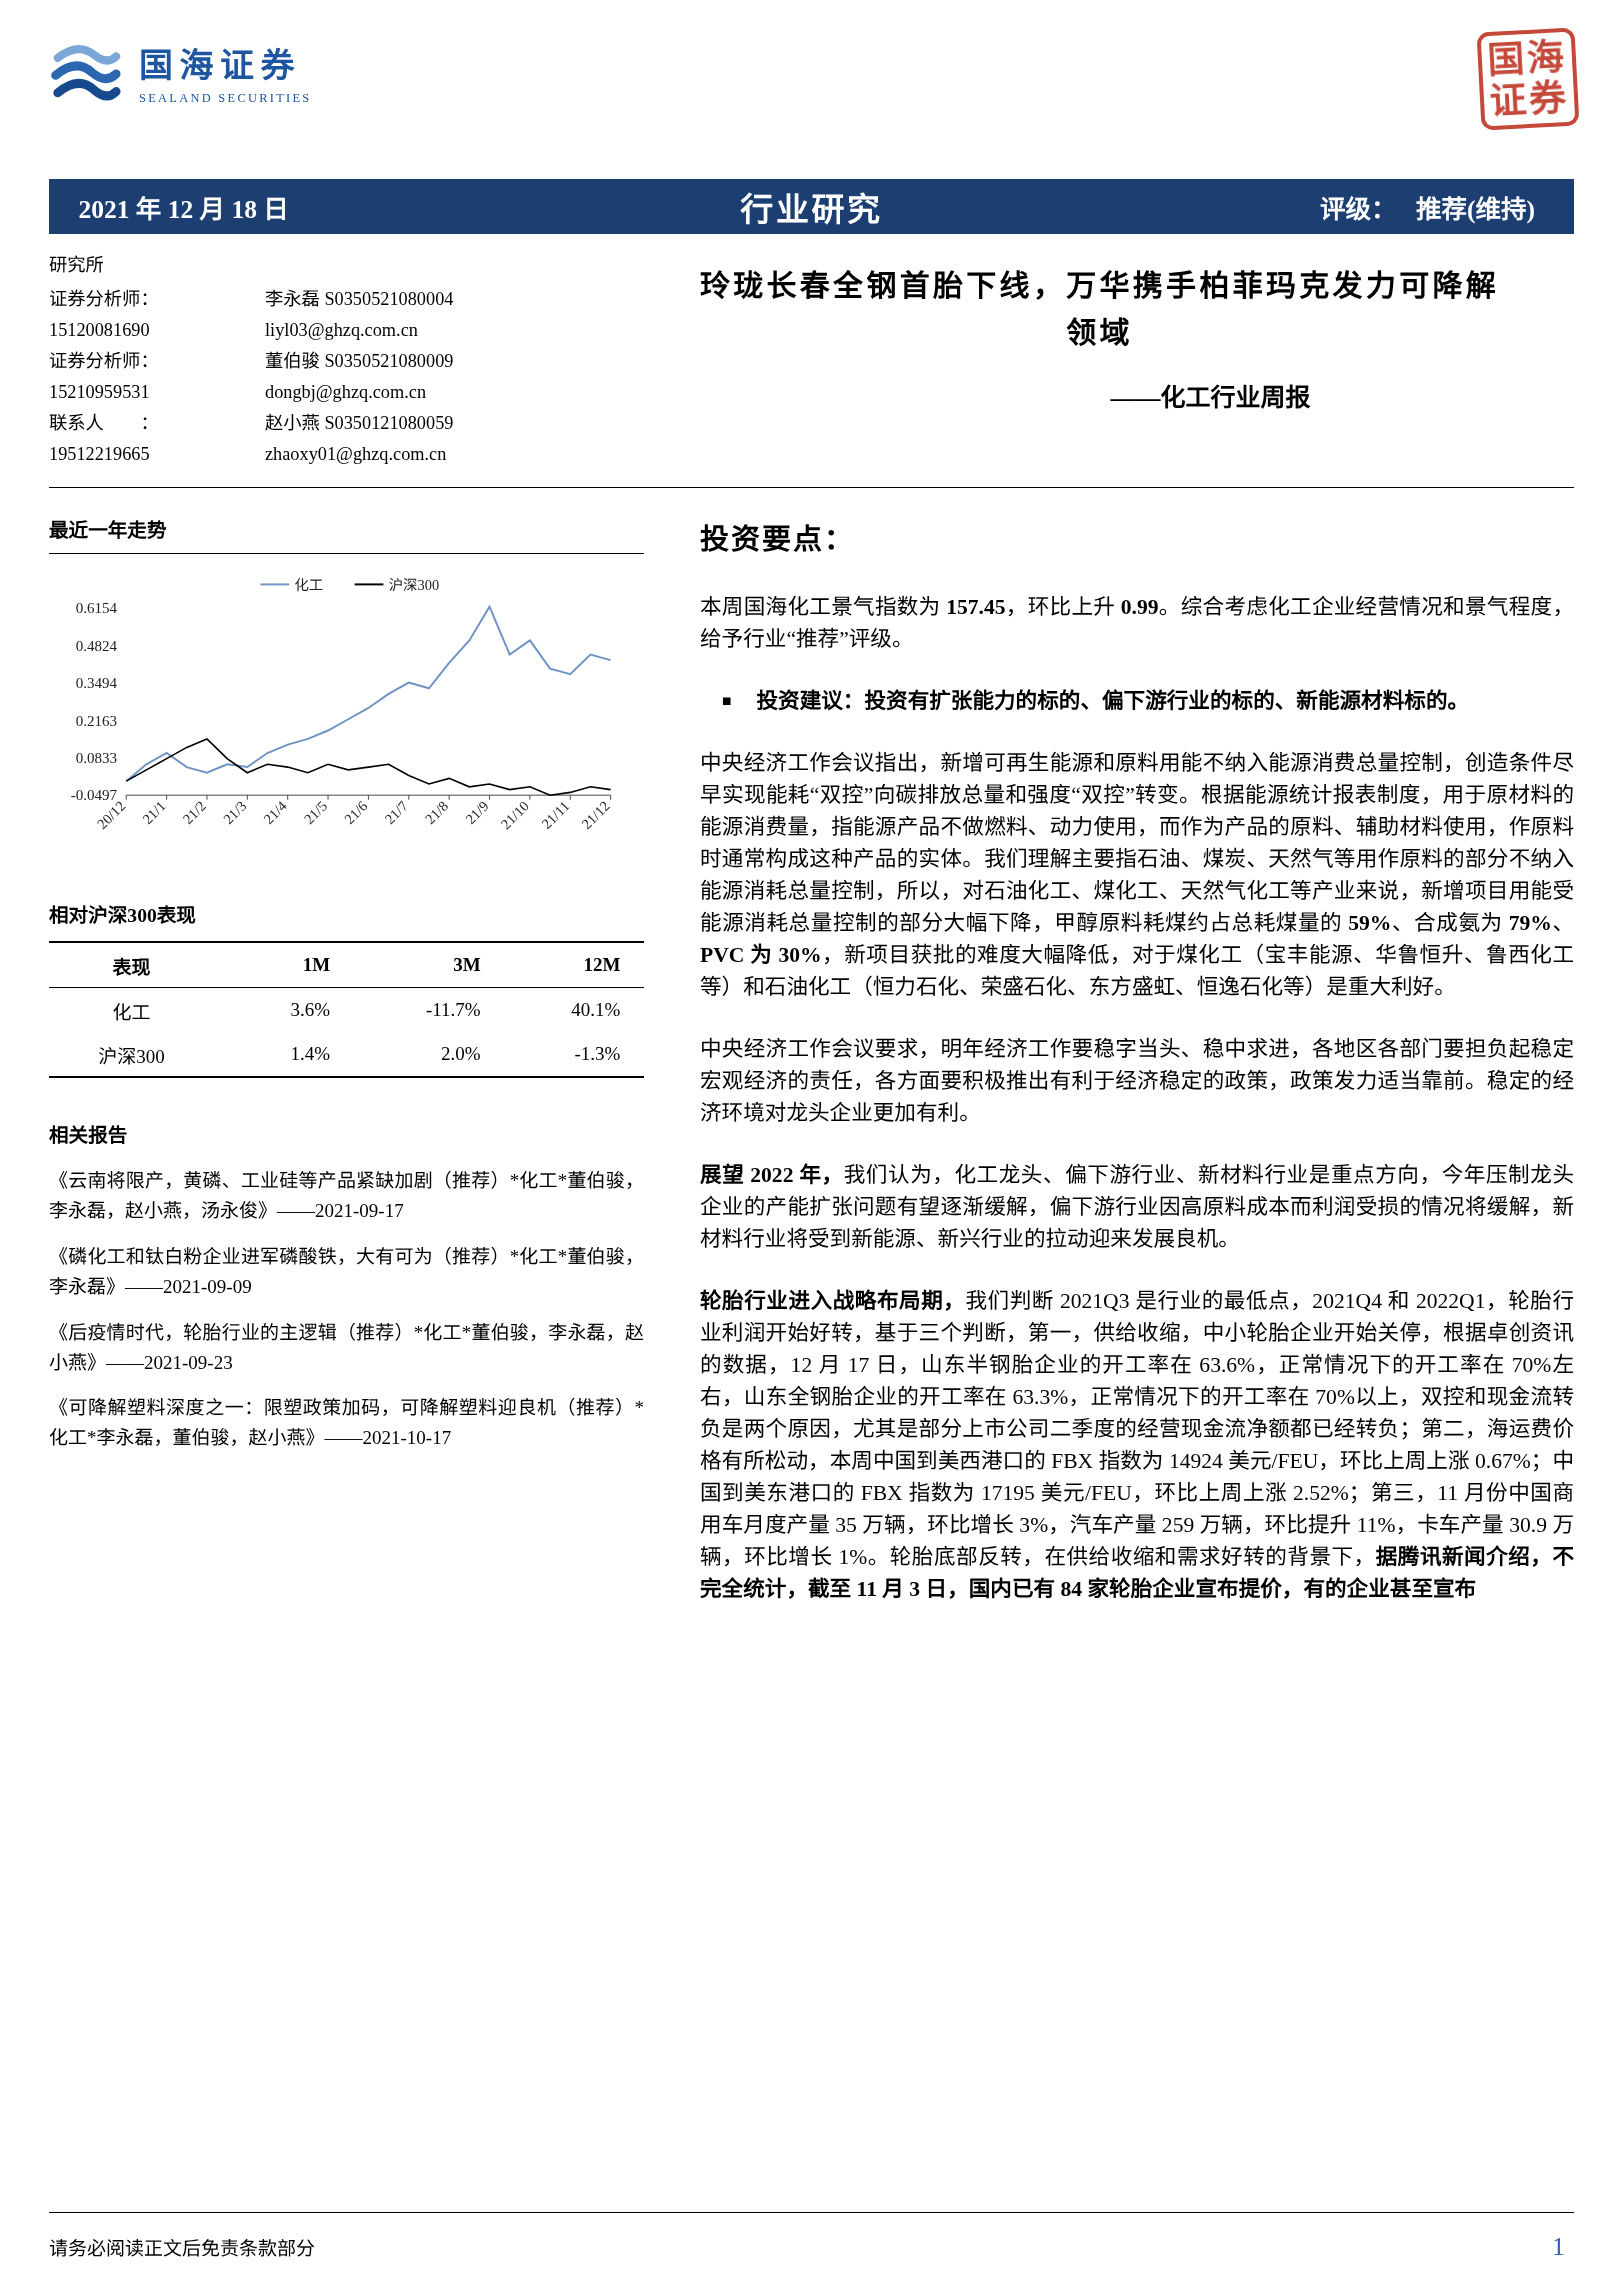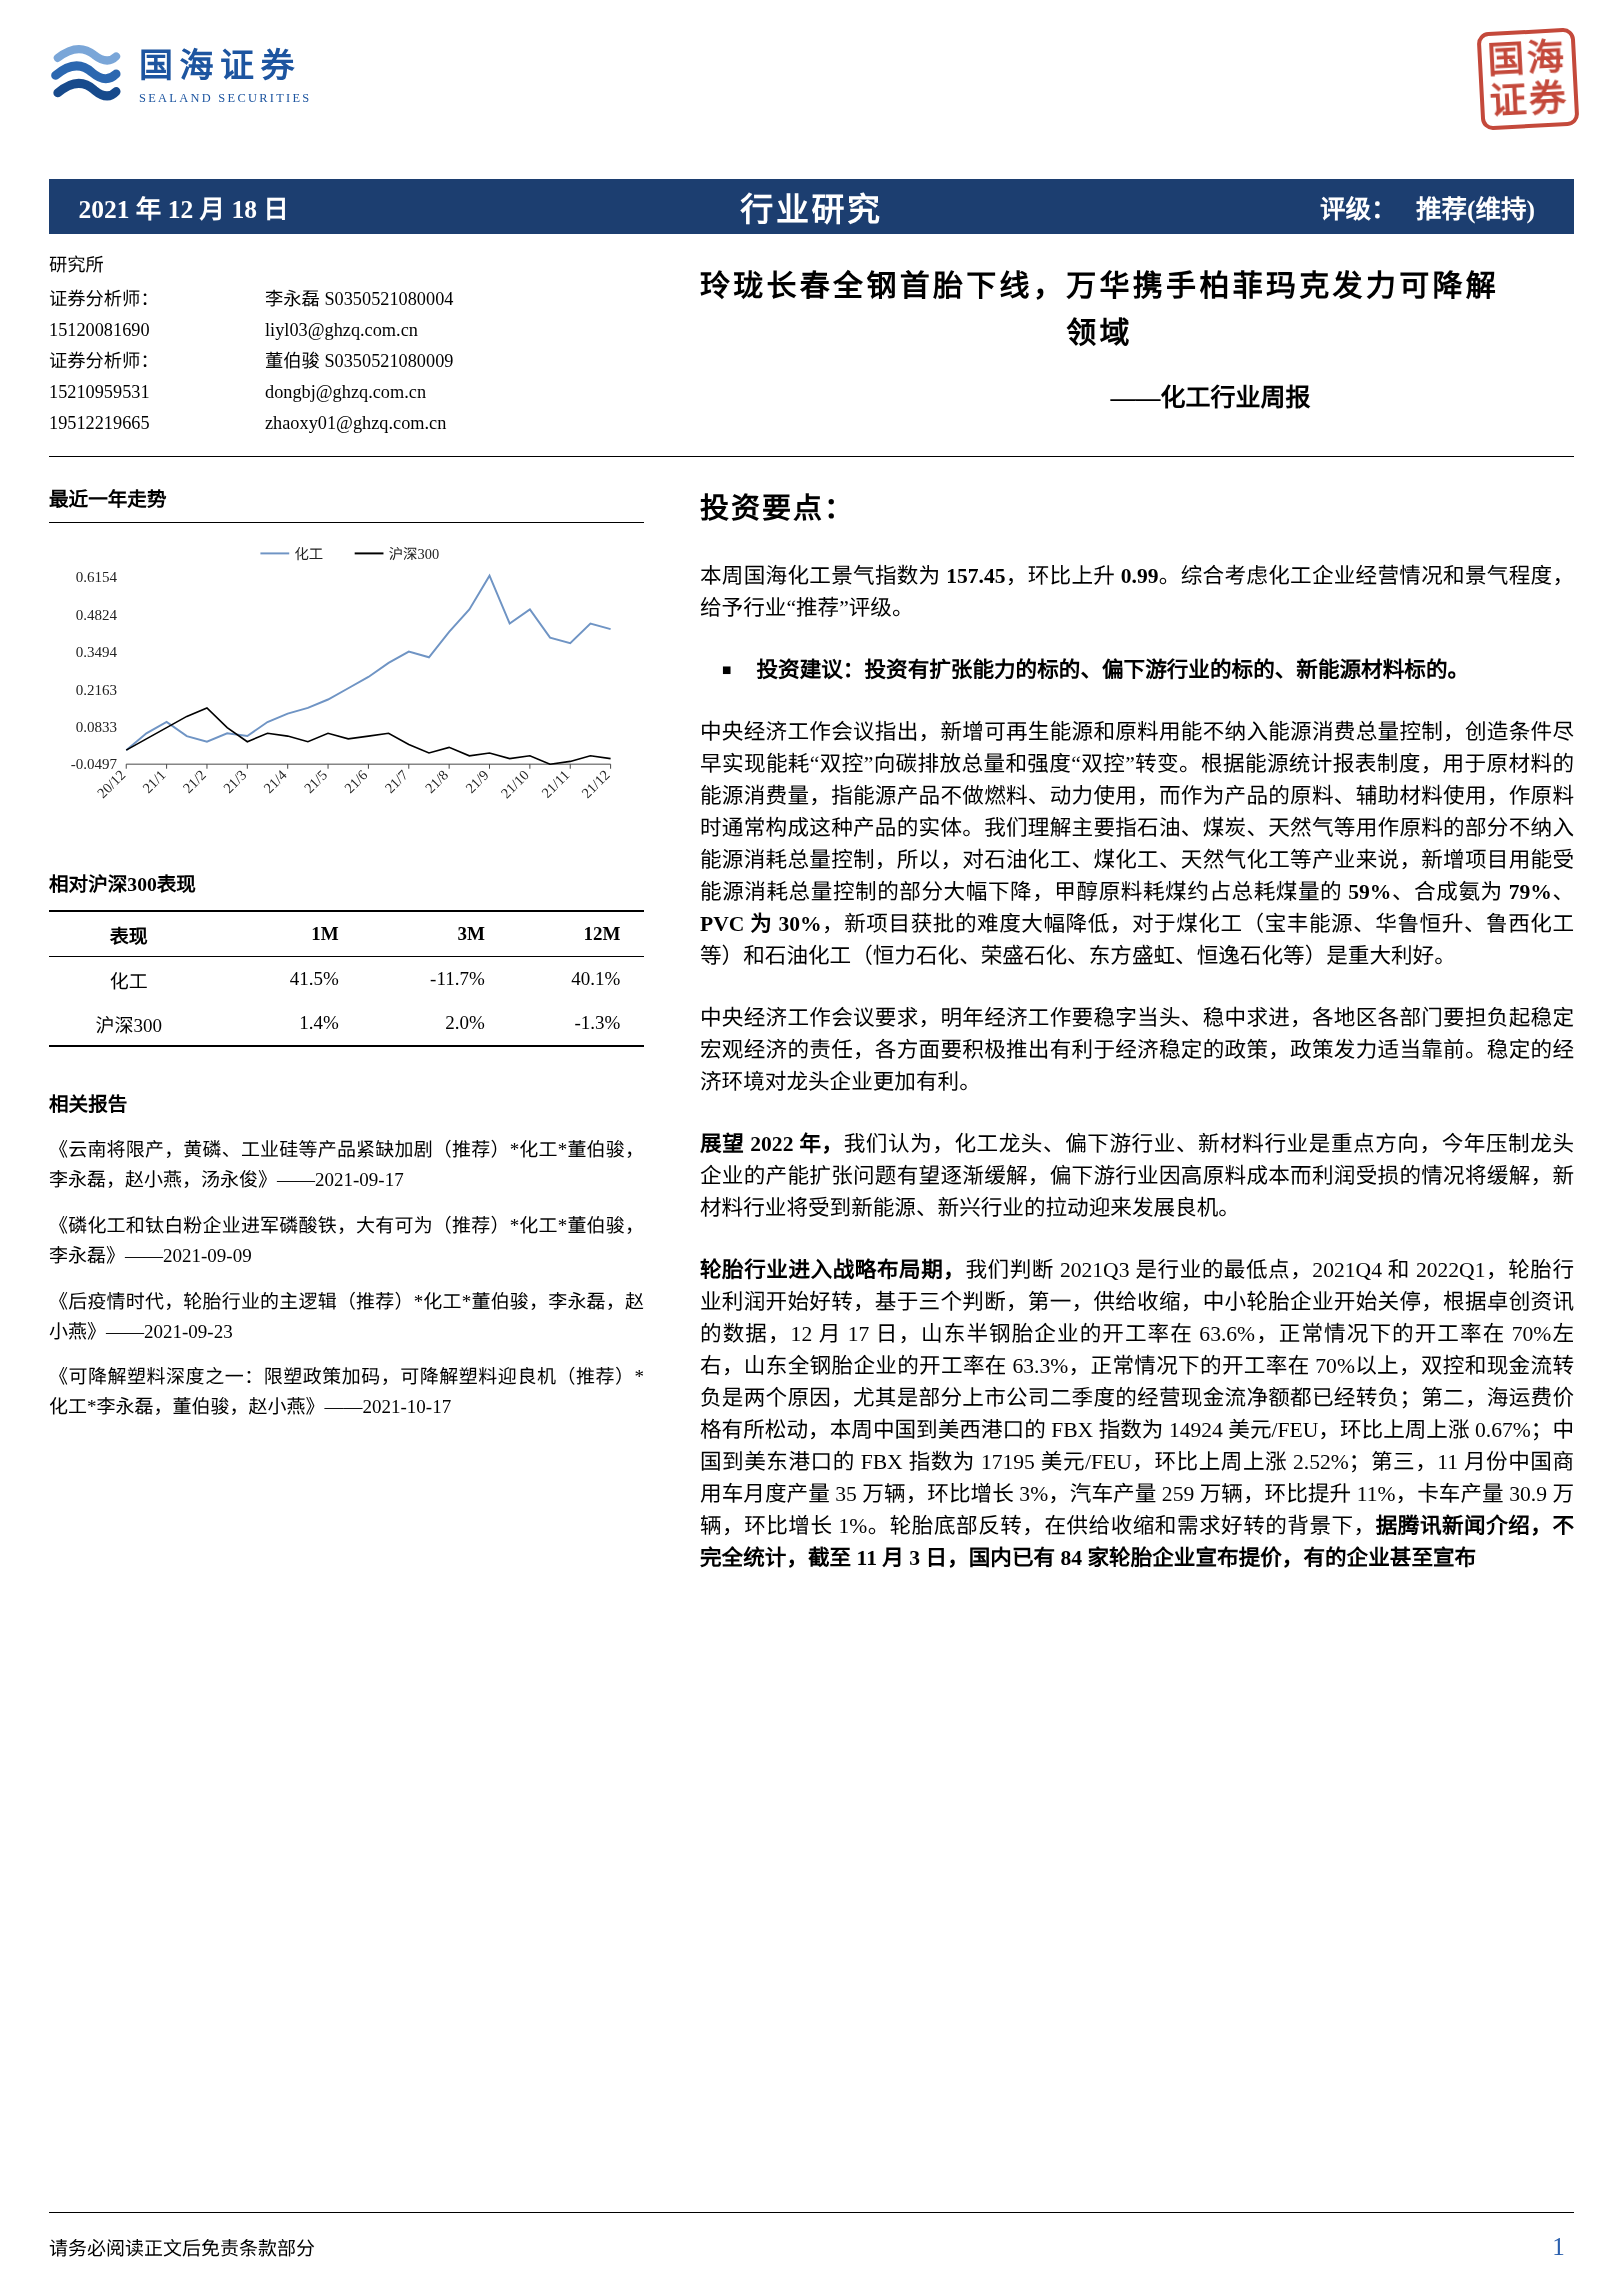--- a/index.html
+++ b/index.html
@@ -108,20 +108,24 @@
         <span class="a-c1">15120081690</span>
         <span class="a-c2">liyl03@ghzq.com.cn</span>
       </div>
       <div class="a-row">
         <span class="a-c1">证券分析师：</span>
         <span class="a-c2">董伯骏 S0350521080009</span>
       </div>
       <div class="a-row">
         <span class="a-c1">15210959531</span>
         <span class="a-c2">dongbj@ghzq.com.cn</span>
+      </div>
+      <div class="a-row">
+        <span class="a-c1">联系人　　：</span>
+        <span class="a-c2">赵小燕 S0350121080059</span>
       </div>
       <div class="a-row">
         <span class="a-c1">19512219665</span>
         <span class="a-c2">zhaoxy01@ghzq.com.cn</span>
       </div>
     </div>
     <div class="headline">
       <h1>玲珑长春全钢首胎下线，万华携手柏菲玛克发力可降解领域</h1>
       <div class="subtitle">——化工行业周报</div>
     </div>
@@ -182,21 +186,21 @@
           <tr>
             <th>表现</th>
             <th>1M</th>
             <th>3M</th>
             <th>12M</th>
           </tr>
         </thead>
         <tbody>
           <tr>
             <td>化工</td>
-            <td>41.5%</td>
+            <td>3.6%</td>
             <td>-11.7%</td>
             <td>40.1%</td>
           </tr>
           <tr>
             <td>沪深300</td>
             <td>1.4%</td>
             <td>2.0%</td>
             <td>-1.3%</td>
           </tr>
         </tbody>

